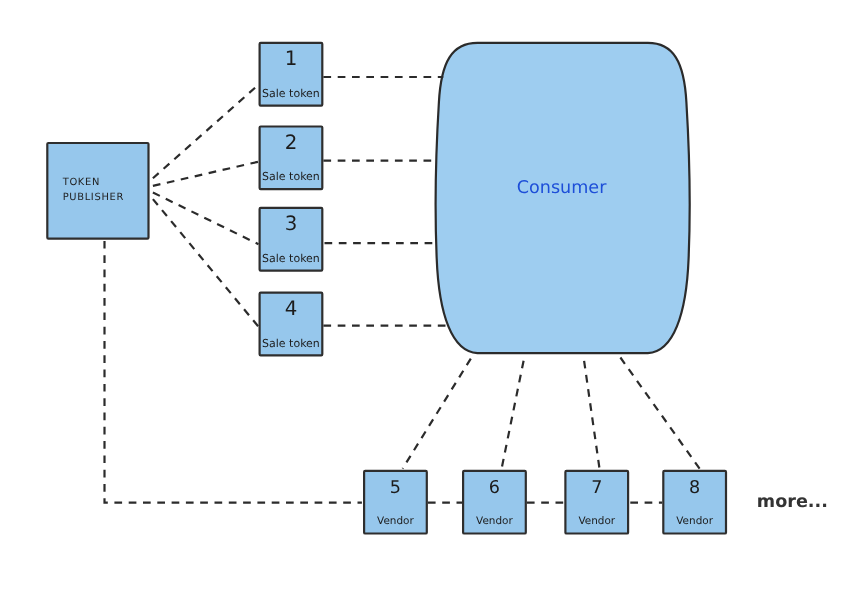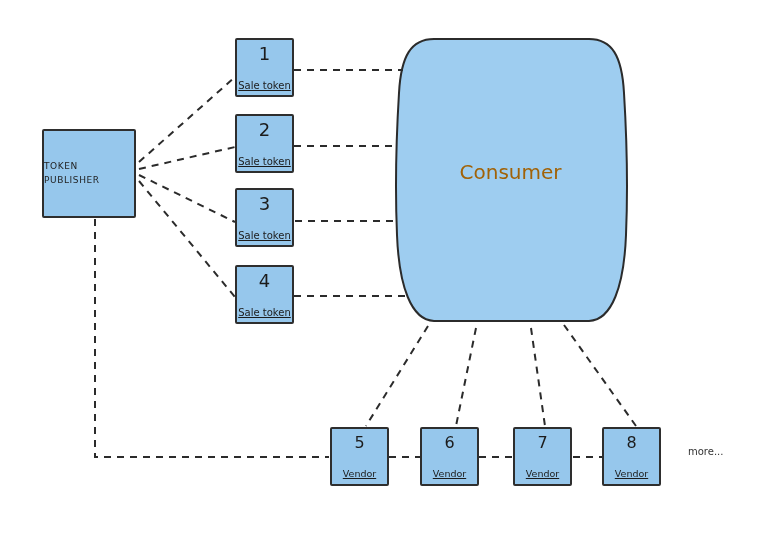--- a/index.html
+++ b/index.html
@@ -44,25 +44,25 @@
   .node .num {
     font-size: 18px;
     line-height: 1.1;
     color: #1c1c1c;
   }
   .node .sublabel {
     font-size: 10px;
     margin-top: 17px;
     color: #1c1c1c;
     white-space: nowrap;
-    text-decoration: underline;
   }
   .publisher {
     left: 42px; top: 129px; width: 94px; height: 89px;
     align-items: flex-start;
+    padding-left: 13px;
   }
   .publisher .pub-label {
     font-size: 9px;
     letter-spacing: 0.6px;
     line-height: 1.55;
     text-transform: uppercase;
   }
   .sale { left: 235px; width: 59px; height: 59px; }
   .sale-1 { top: 38px; }
   .sale-2 { top: 114px; }
@@ -72,28 +72,29 @@
   .vendor .num { font-size: 16px; }
   .vendor .sublabel { font-size: 9.5px; text-align: center; }
   .vendor-5 { left: 330px; }
   .vendor-6 { left: 420px; }
   .vendor-7 { left: 513px; }
   .vendor-8 { left: 602px; }
   .consumer-label {
     position: absolute;
     left: 393px; top: 160px; width: 235px;
     text-align: center;
-    font-size: 20px;
-    color: #a16207;
+    font-size: 16px;
+    color: #1d4ed8;
   }
   .more-label {
     position: absolute;
     left: 688px; top: 446px;
-    font-size: 10px;
+    font-size: 16px;
     color: #333333;
+    font-weight: bold;
   }
 </style>
 </head>
 <body>
 
 <div class="canvas">
 
   <svg class="connector-layer" viewBox="0 0 773 542" xmlns="http://www.w3.org/2000/svg">
 
     <path class="consumer-shape" d="M 434 39 L 589 39 C 612 39 622 56 624 93 C 627 142 628 188 626 235

